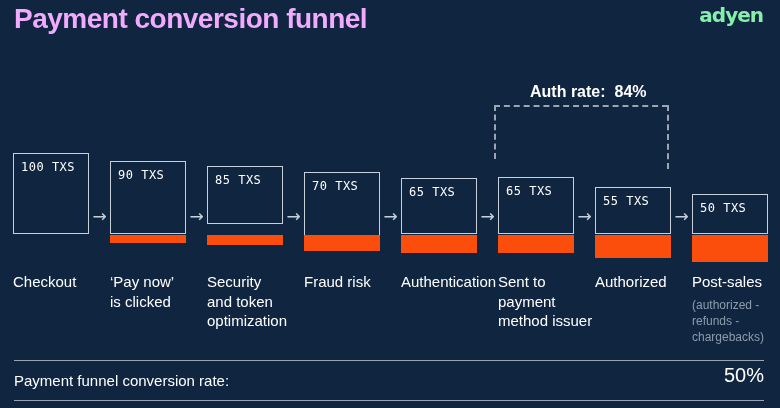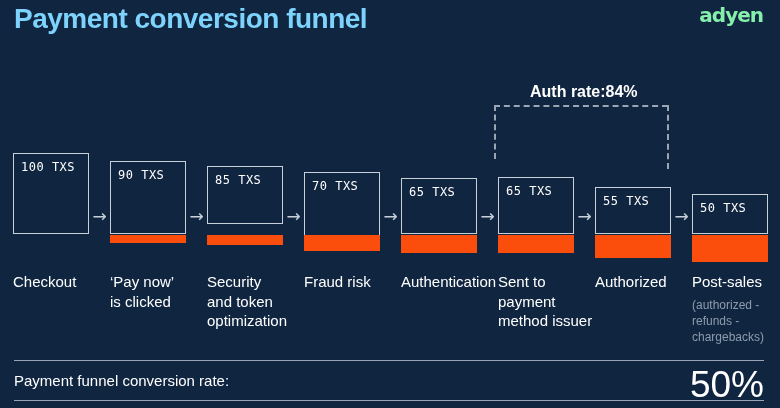--- a/index.html
+++ b/index.html
@@ -2,30 +2,30 @@
 <html><head>
 <meta charset="utf-8">
 <style>
   html,body{margin:0;padding:0;background:#102540;}
   .canvas{
     position:relative;width:780px;height:408px;background:#102540;overflow:hidden;
     font-family:"Liberation Sans",sans-serif;color:#ffffff;
   }
   .title{
     position:absolute;left:14px;top:1px;font-size:28px;font-weight:bold;
-    letter-spacing:-0.5px;line-height:36px;color:#7dd3fc;
+    letter-spacing:-0.5px;line-height:36px;color:#f0abfc;
   }
   .logo{
     position:absolute;right:17px;top:3px;font-size:20px;font-weight:800;
     letter-spacing:-1px;color:#86efac;font-family:"DejaVu Sans",sans-serif;
   }
   .auth-note{
     position:absolute;left:530px;top:83px;font-size:16px;font-weight:600;color:#fff;
   }
-  .auth-note .val{margin-left:0;}
+  .auth-note .val{margin-left:9px;}
   .dash-top{position:absolute;left:494px;top:105px;width:174px;height:0;border-top:2px dashed #9aa6b2;}
   .dash-left{position:absolute;left:494px;top:105px;width:0;height:54px;border-left:2px dashed #9aa6b2;}
   .dash-right{position:absolute;left:667px;top:105px;width:0;height:64px;border-left:2px dashed #9aa6b2;}
   .box{
     position:absolute;width:76px;border:1.5px solid #c8d0d9;box-sizing:border-box;
     background:#102540;
   }
   .txs{
     display:block;padding:6px 0 0 7px;font-family:"DejaVu Sans Mono",monospace;
     font-size:12px;letter-spacing:0.5px;color:#fff;white-space:nowrap;
@@ -40,21 +40,21 @@
     color:#fff;white-space:pre-line;
   }
   .sublabel{
     position:absolute;top:297px;width:95px;font-size:12px;line-height:16px;
     color:#8d9dac;white-space:pre-line;
   }
   .rule{position:absolute;left:14px;width:750px;height:0;border-top:1px solid rgba(200,208,217,0.75);}
   .rule-top{top:360px;}
   .rule-bottom{top:400px;}
   .footer-label{position:absolute;left:14px;top:372px;font-size:15px;color:#fff;text-align:right;}
-  .footer-value{position:absolute;right:16px;top:364px;font-size:37px;font-weight:500;color:#fff;}
+  .footer-value{position:absolute;right:16px;top:364px;font-size:20px;font-weight:500;color:#fff;}
 </style>
 </head>
 <body>
 
 <div class="canvas">
 
   <div class="title">Payment conversion funnel</div>
   <div class="logo">adyen</div>
 
   <div class="auth-note">

